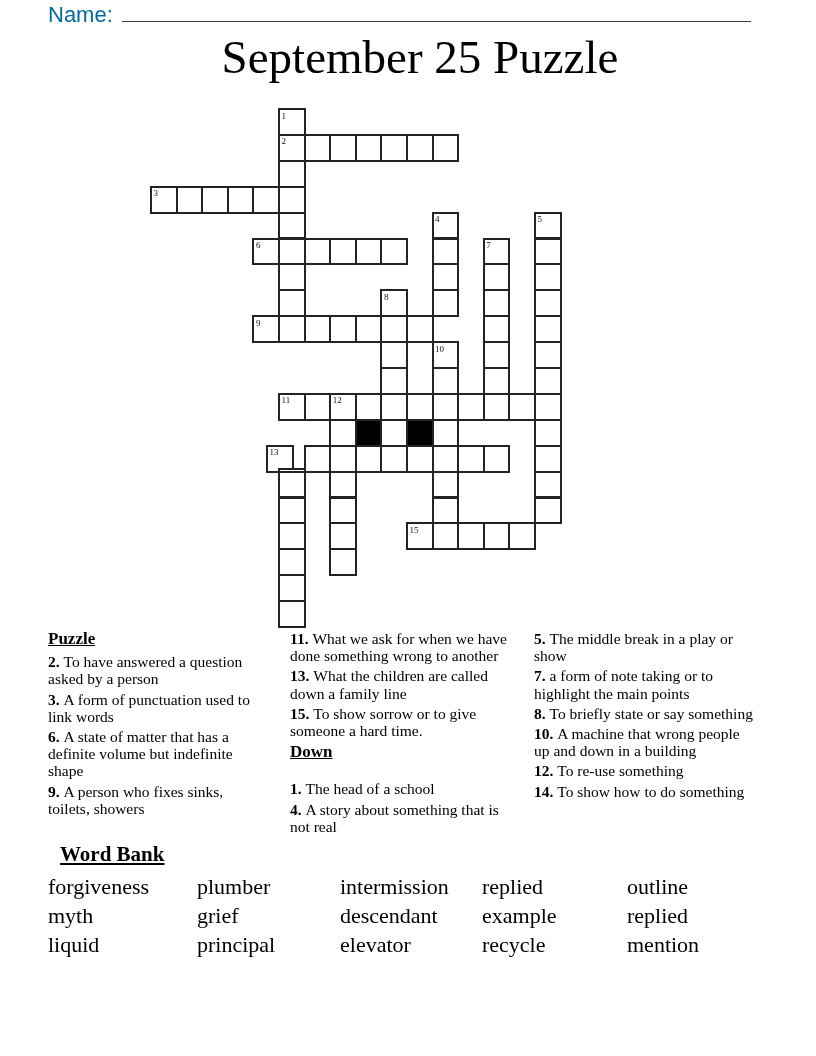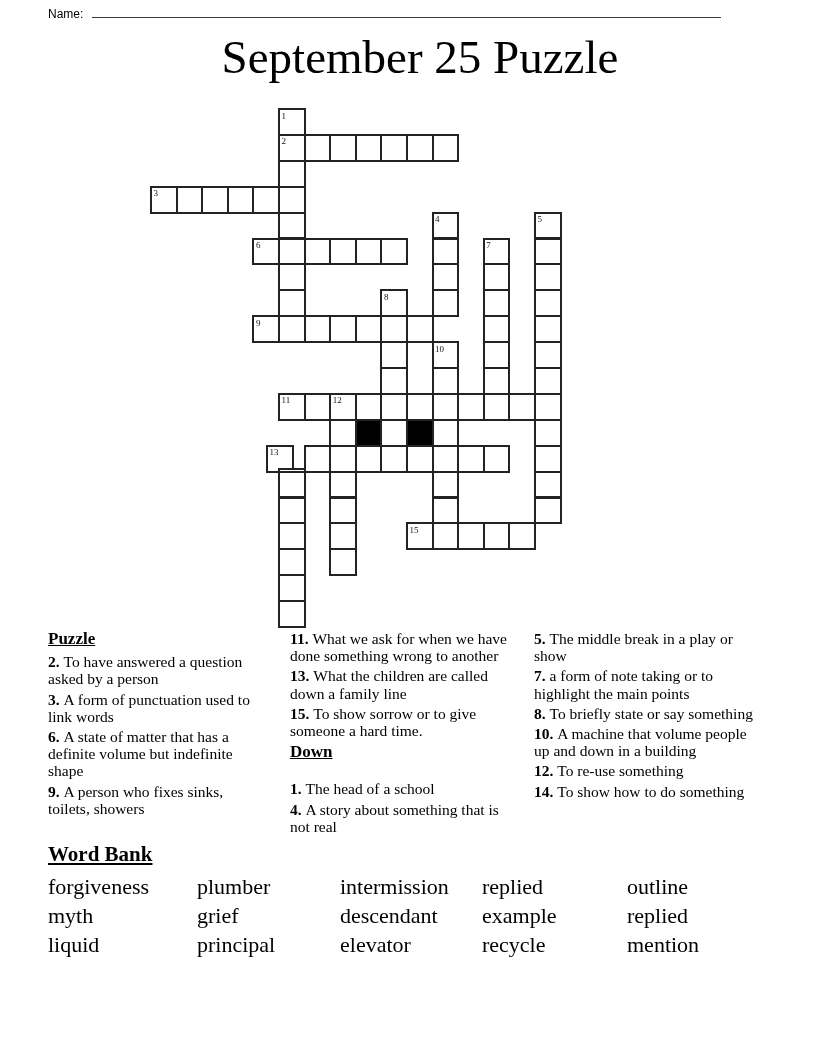--- a/index.html
+++ b/index.html
@@ -5,21 +5,21 @@
   html, body { margin: 0; padding: 0; background: #ffffff; }
   body {
     width: 816px; height: 1056px; position: relative; overflow: hidden;
     font-family: "Liberation Serif", serif; color: #000;
   }
   .page { position: absolute; inset: 0; }
 
   
   .name-row {
     position: absolute; left: 48px; top: 2px;
-    font-family: "Liberation Sans", sans-serif; font-size: 12px; color: #000000;
+    font-family: "Liberation Sans", sans-serif; font-size: 22px; color: #0369a1;
     white-space: nowrap;
   }
   .name-line {
     display: inline-block; width: 629px; height: 15px; margin-left: 9px;
     border-bottom: 1.6px solid #3c3c3c; vertical-align: baseline;
   }
 
   
   .title {
     position: absolute; top: 30px; left: 12px; width: 816px;
@@ -49,21 +49,21 @@
   }
   #clues-col-2 .clue-header { margin: 4px 0 20px 0; }
   .clue { margin-top: 3px; }
   .clue:first-child { margin-top: 0; }
   .cnum { font-weight: 700; }
 
   
   .wordbank { position: absolute; left: 48px; top: 842px; }
   .wb-header {
     font-size: 21px; font-weight: 700; text-decoration: underline;
-    margin: 0 0 9px 0;
+    margin: 0 0 9px 12px;
   }
   .wb-grid {
     display: grid; grid-template-columns: 149px 143px 142px 145px auto;
     row-gap: 8px; font-size: 22px; line-height: 21px;
   }
 </style>
 </head>
 <body>
 
 <div class="page">
@@ -225,21 +225,21 @@
     <div id="clues-col-2-down">
         <div class="clue"><span class="cnum">1. </span><span>The head of a school</span></div>
         <div class="clue"><span class="cnum">4. </span><span>A story about something that is not real</span></div>
       </div>
   </div>
 
   <div class="clues-col" id="clues-col-3">
       <div class="clue"><span class="cnum">5. </span><span>The middle break in a play or show</span></div>
       <div class="clue"><span class="cnum">7. </span><span>a form of note taking or to highlight the main points</span></div>
       <div class="clue"><span class="cnum">8. </span><span>To briefly state or say something</span></div>
-      <div class="clue"><span class="cnum">10. </span><span>A machine that volume people up and down in a building</span></div>
+      <div class="clue"><span class="cnum">10. </span><span>A machine that wrong people up and down in a building</span></div>
       <div class="clue"><span class="cnum">12. </span><span>To re-use something</span></div>
       <div class="clue"><span class="cnum">14. </span><span>To show how to do something</span></div>
     </div>
 
   <div class="wordbank">
     <div class="wb-header">Word Bank</div>
     <div class="wb-grid" id="wb-grid">
         <div class="wb-word">forgiveness</div>
         <div class="wb-word">plumber</div>
         <div class="wb-word">intermission</div>

